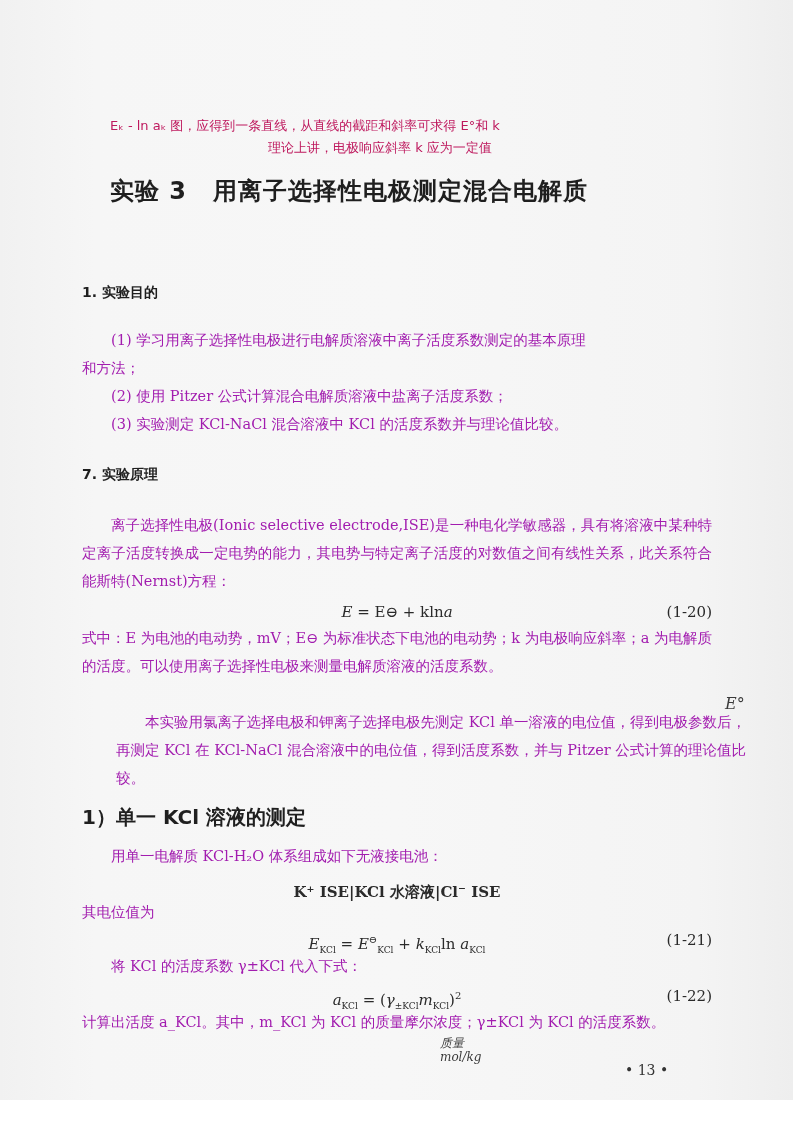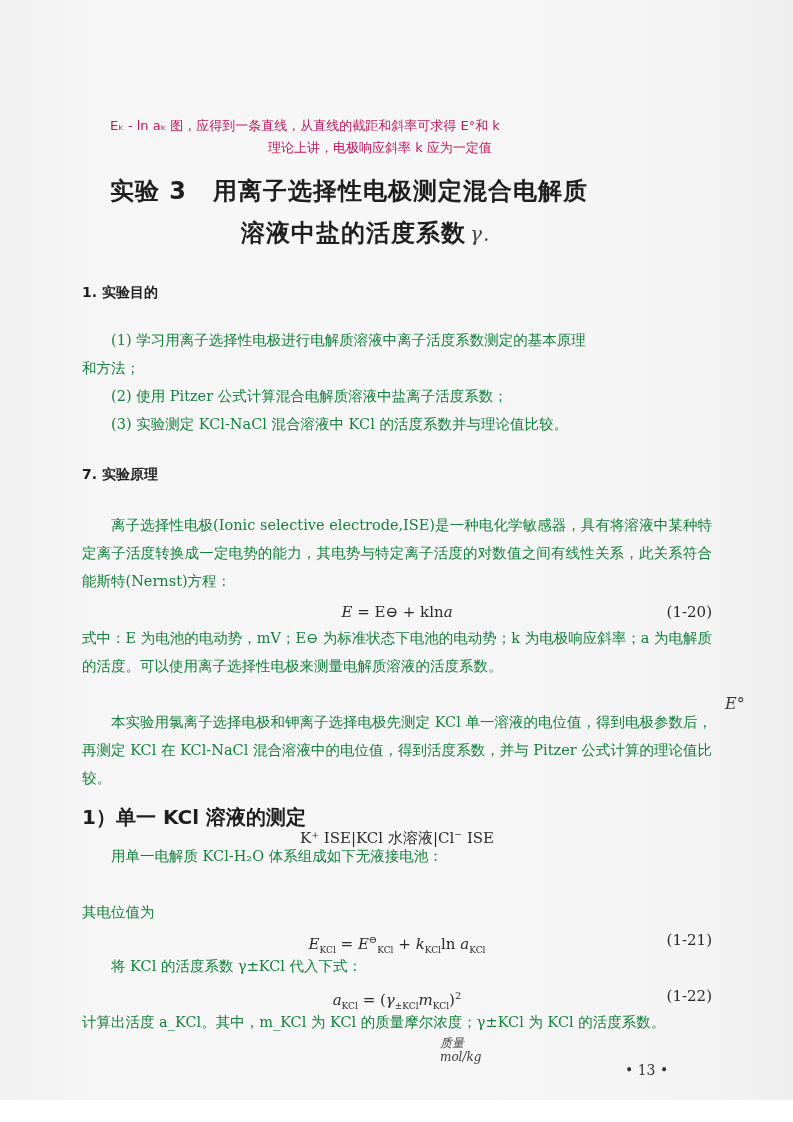--- a/index.html
+++ b/index.html
@@ -28,21 +28,21 @@
   .h2 {
     position: absolute; left: 82px; font-family: "DejaVu Sans", sans-serif;
     font-weight: bold; font-size: 14px; color: #1f1f1f;
   }
   .h3 {
     position: absolute; left: 82px; font-family: "DejaVu Sans", sans-serif;
     font-weight: bold; font-size: 20px; color: #1f1f1f;
   }
   .p {
     position: absolute; left: 82px; width: 630px; font-size: 14.5px; line-height: 28px;
-    text-align: justify; color: #15803d;
+    text-align: justify; color: #a21caf;
   }
   .indent { text-indent: 2em; }
   .eq {
     position: absolute; left: 82px; width: 630px; font-size: 15px; height: 28px; line-height: 28px;
   }
   .eq .body { position: absolute; left: 0; right: 0; text-align: center; font-style: italic; }
   .eq .num { position: absolute; right: 0; font-style: normal; }
   .eq sub { font-size: 9px; font-style: normal; }
   .eq sup { font-size: 10px; font-style: normal; }
   .pagenum { position: absolute; left: 625px; top: 1062px; font-size: 14px; color: #333; }
@@ -51,21 +51,20 @@
 </head>
 <body>
 
 <div class="paper"></div>
 
 <div class="bleed" style="left:110px;top:117px;">Eₖ - ln aₖ 图，应得到一条直线，从直线的截距和斜率可求得 E°和 k</div>
 <div class="bleed" style="left:268px;top:139px;">理论上讲，电极响应斜率 k 应为一定值</div>
 
 <div class="title">
   <span class="num">实验 3</span><span>用离子选择性电极测定混合电解质</span>
-  <span class="line2"><span>溶液中盐的活度系数</span><span class="handwrite">γ.</span></span>
 </div>
 
 <div class="h2" style="top:284px;">1. 实验目的</div>
 
 <div class="p" style="top:326px;">
   <div class="indent">(1) 学习用离子选择性电极进行电解质溶液中离子活度系数测定的基本原理</div>
   <div>和方法；</div>
   <div class="indent">(2) 使用 Pitzer 公式计算混合电解质溶液中盐离子活度系数；</div>
   <div class="indent">(3) 实验测定 KCl-NaCl 混合溶液中 KCl 的活度系数并与理论值比较。</div>
 </div>
@@ -74,29 +73,29 @@
 
 <div class="p indent" style="top:511px;">离子选择性电极(Ionic selective electrode,ISE)是一种电化学敏感器，具有将溶液中某种特定离子活度转换成一定电势的能力，其电势与特定离子活度的对数值之间有线性关系，此关系符合能斯特(Nernst)方程：</div>
 
 <div class="eq" style="top:598px;">
   <div class="body"><span>E</span><span style="font-style:normal"> = E⊖ + kln</span><span>a</span></div>
   <div class="num">(1-20)</div>
 </div>
 
 <div class="p" style="top:624px;">式中：E 为电池的电动势，mV；E⊖ 为标准状态下电池的电动势；k 为电极响应斜率；a 为电解质的活度。可以使用离子选择性电极来测量电解质溶液的活度系数。</div>
 
-<div class="p indent" style="top:708px;">本实验用氯离子选择电极和钾离子选择电极先测定 KCl 单一溶液的电位值，得到电极参数后，再测定 KCl 在 KCl-NaCl 混合溶液中的电位值，得到活度系数，并与 Pitzer 公式计算的理论值比较。</div>
+<div class="p indent" style="top:708px;margin-left:34px;">本实验用氯离子选择电极和钾离子选择电极先测定 KCl 单一溶液的电位值，得到电极参数后，再测定 KCl 在 KCl-NaCl 混合溶液中的电位值，得到活度系数，并与 Pitzer 公式计算的理论值比较。</div>
 
 <div class="note" style="left:725px;top:694px;font-size:16px;">E°</div>
 
 <div class="h3" style="top:804px;">1）单一 KCl 溶液的测定</div>
 
 <div class="p indent" style="top:842px;">用单一电解质 KCl-H₂O 体系组成如下无液接电池：</div>
 
-<div class="eq" style="top:824px;">
+<div class="eq" style="top:878px;font-weight:bold;">
   <div class="body" style="font-style:normal">K⁺ ISE|KCl 水溶液|Cl⁻ ISE</div>
 </div>
 
 <div class="p" style="top:898px;">其电位值为</div>
 
 <div class="eq" style="top:926px;">
   <div class="body">E<sub>KCl</sub> <span style="font-style:normal">=</span> E<sup>⊖</sup><sub>KCl</sub> <span style="font-style:normal">+</span> k<sub>KCl</sub><span style="font-style:normal">ln</span> a<sub>KCl</sub></div>
   <div class="num">(1-21)</div>
 </div>
 

